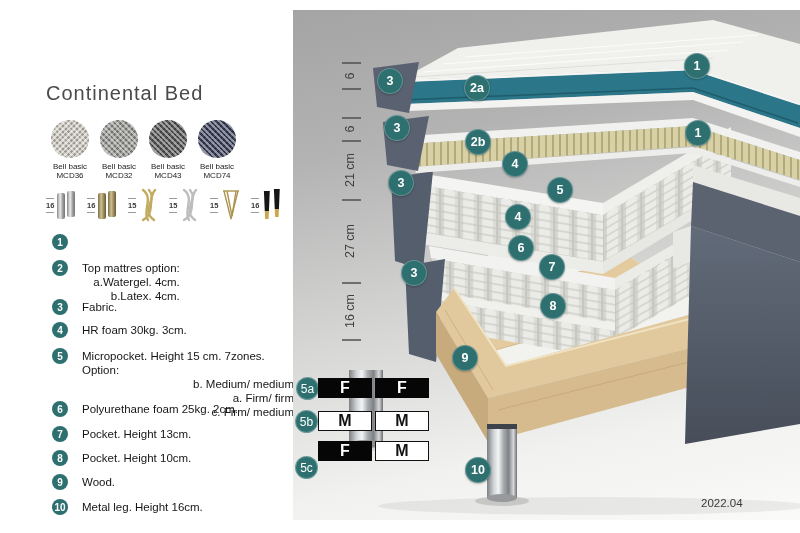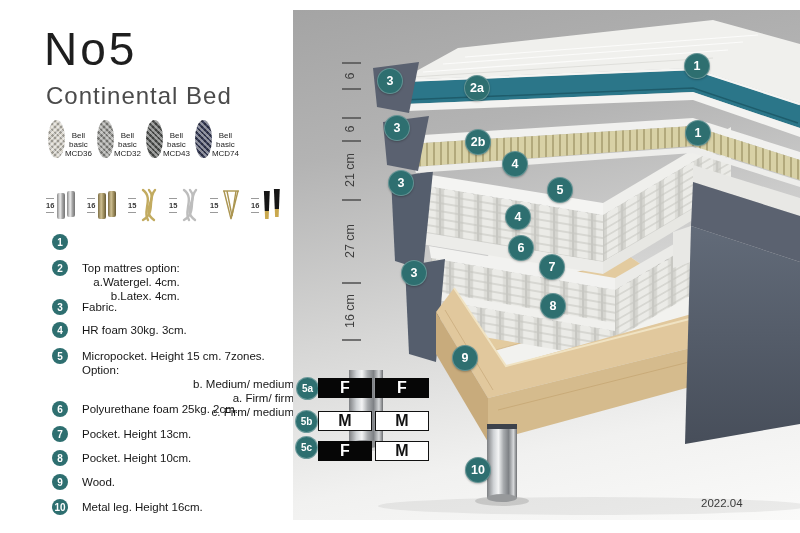--- a/index.html
+++ b/index.html
@@ -1,24 +1,24 @@
 <!DOCTYPE html>
 <html><head>
 <meta charset="utf-8">
 <style>
   * { margin:0; padding:0; box-sizing:border-box; }
   html,body { width:800px; height:533px; background:#ffffff; font-family:"Liberation Sans", sans-serif; overflow:hidden; }
   #stage { position:relative; width:800px; height:533px; background:#ffffff; }
 
   
   .title { position:absolute; left:44px; top:22px; font-size:46px; font-weight:300; letter-spacing:3px; color:#1e1e1e; }
-  .subtitle { position:absolute; left:46px; top:82px; font-size:24px; font-weight:400; letter-spacing:1px; color:#4a4a4a; }
+  .subtitle { position:absolute; left:46px; top:82px; font-size:20px; font-weight:400; letter-spacing:1px; color:#4a4a4a; }
 
   .swatch-row { position:absolute; left:48px; top:120px; display:flex; gap:5px; }
-  .swatch-item { width:44px; display:flex; flex-direction:row; align-items:flex-end; }
+  .swatch-item { width:44px; display:flex; flex-direction:column; align-items:center; }
   .swatch { width:38px; height:38px; border-radius:50%;
     background-image:
       repeating-linear-gradient(45deg, rgba(255,255,255,0.45) 0 2px, rgba(0,0,0,0) 2px 4px),
       repeating-linear-gradient(-45deg, rgba(0,0,0,0.28) 0 2px, rgba(0,0,0,0) 2px 4px);
   }
   .swatch.plain { background-image:none; border:1px solid #d2d2d0; }
   .swatch-label { margin-top:4px; font-size:8px; line-height:9px; text-align:center; color:#222; }
 
   .legs-row { position:absolute; left:46px; top:185px; display:flex; gap:3px; }
   .leg-item { width:38px; height:40px; display:flex; align-items:center; }
@@ -49,32 +49,31 @@
   .dbadge { position:absolute; width:26px; height:26px; border-radius:50%; background:#2e6f70;
     border:1px solid rgba(255,255,255,0.25); color:#fff; font-size:12.5px; font-weight:bold;
     display:flex; align-items:center; justify-content:center; box-shadow:0 1px 2px rgba(0,0,0,0.25); }
 
   .ftable-row { position:absolute; left:25px; display:flex; gap:3px; }
   .fcell { width:54px; height:20px; display:flex; align-items:center; justify-content:center;
     font-size:16px; font-weight:600; }
   .cell-black { background:#060606; color:#ffffff; }
   .cell-white { background:#ffffff; color:#111; border:1.5px solid #111; }
   .fbadge { position:absolute; width:23px; height:23px; border-radius:50%; background:#2e6f70; color:#fff;
-    font-size:10px; font-weight:bold; display:flex; align-items:center; justify-content:center;
+    font-size:12px; font-weight:normal; display:flex; align-items:center; justify-content:center;
     border:1px solid rgba(255,255,255,0.3); }
 
   .version { position:absolute; left:408px; top:487px; width:70px; text-align:left;
     font-size:11.5px; color:#3a3a3a; }
 </style>
 </head>
 <body>
 
 <div id="stage">
 
-  <div class="title">No5</div>
   <div class="subtitle">Continental Bed</div>
 
   <div class="swatch-row">
     <div class="swatch-item">
       <div class="swatch" style="background-color: rgb(214, 210, 200);"></div>
       <div class="swatch-label"><span>Bell basic</span><br><span>MCD36</span></div>
     </div>
     <div class="swatch-item">
       <div class="swatch" style="background-color: rgb(157, 157, 153);"></div>
       <div class="swatch-label"><span>Bell basic</span><br><span>MCD32</span></div>
@@ -391,21 +390,21 @@
     <div class="fbadge" style="left:3px;top:367px">5a</div>
     <div class="ftable-row" style="top:368px">
       <div class="fcell cell-black">F</div>
       <div class="fcell cell-black">F</div>
     </div>
     <div class="fbadge" style="left:2px;top:400px">5b</div>
     <div class="ftable-row" style="top:401px">
       <div class="fcell cell-white">M</div>
       <div class="fcell cell-white">M</div>
     </div>
-    <div class="fbadge" style="left:2px;top:426px">5c</div>
+    <div class="fbadge" style="left:2px;top:446px">5c</div>
     <div class="ftable-row" style="top:431px">
       <div class="fcell cell-black">F</div>
       <div class="fcell cell-white">M</div>
     </div>
 
     <div class="version">2022.04</div>
   </div>
 </div>
 
 </body></html>

